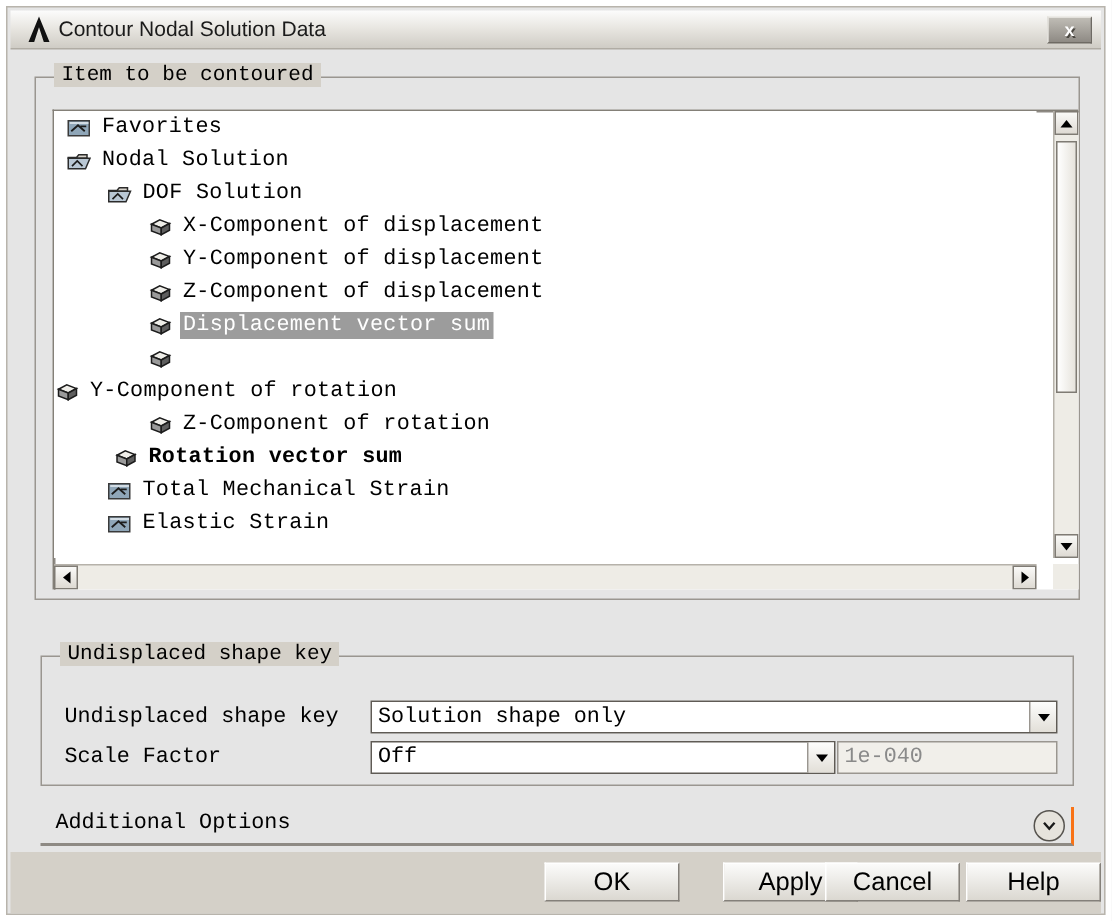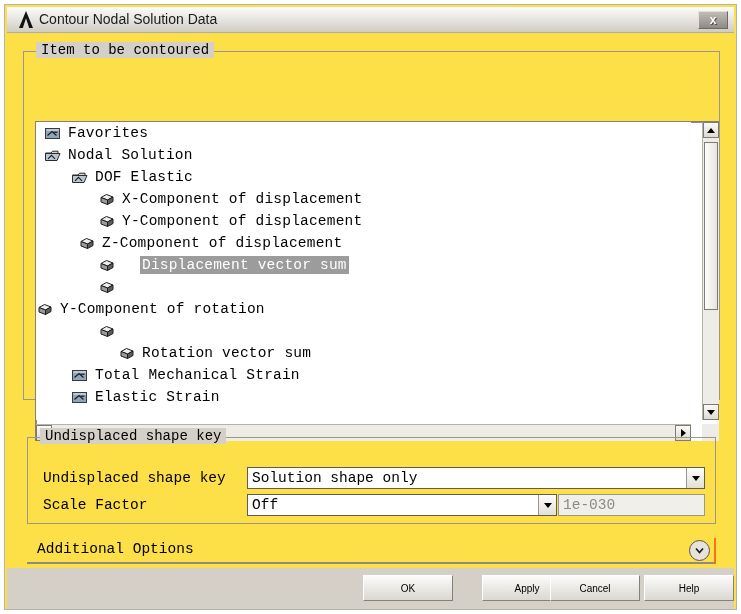--- a/index.html
+++ b/index.html
@@ -6,21 +6,21 @@
     margin: 0; padding: 0;
     width: 741px; height: 614px;
     background: #ffffff;
     font-family: "Liberation Mono", "DejaVu Sans Mono", monospace;
     overflow: hidden;
   }
   #window {
     position: absolute;
     left: 4px; top: 4px;
     width: 733px; height: 606px;
-    background: #fde047;
+    background: #e5e5e5;
     border: 1px solid #b8b4ac;
     box-sizing: border-box;
   }
   
   #titlebar {
     position: absolute;
     left: 2px; top: 2px;
     width: 727px; height: 26px;
     background: linear-gradient(to bottom, #fcfcfc 0%, #e9e7e2 45%, #cfccc5 100%);
     border-bottom: 1px solid #b0aca4;
@@ -80,21 +80,20 @@
   #tree-panel {
     position: absolute;
     left: 30px; top: 68px;
     width: 684px; height: 320px;
     background: #ffffff;
     border: 1px solid #848078;
     border-right: none; border-bottom: none;
     box-shadow: inset 1px 1px 0 #8e8a84;
     box-sizing: border-box;
     overflow: hidden;
-    margin-top: 48px;
   }
   #tree-list {
     position: absolute;
     left: 0; top: 0;
     width: 655px; height: 298px;
     background: #ffffff;
     overflow: hidden;
   }
   .tree-row {
     position: relative;
@@ -215,21 +214,21 @@
     position: absolute;
     top: 570px;
     height: 26px;
     background: linear-gradient(to bottom,#fbfbfa,#dbd8d1);
     border: 1px solid #84807a;
     border-top-color: #ffffff;
     border-left-color: #ffffff;
     box-sizing: border-box;
     display: flex; align-items: center; justify-content: center;
     font-family: "Liberation Sans", sans-serif;
-    font-size: 10px; color: #000;
+    font-size: 17px; color: #000;
     cursor: default;
   }
   #btn-ok     { left: 358px; width: 90px; }
   #btn-apply  { left: 452px; width: 90px; margin-left: 25px; }
   #btn-cancel { left: 545px; width: 90px; }
   #btn-help   { left: 639px; width: 90px; }
   #btn-strip {
     position: absolute; left: 2px; top: 563px;
     width: 727px; height: 41px;
     background: #d4d0c8;
@@ -272,47 +271,47 @@
               <path d="M4 10.8 L7.5 7.3 L11 10.8" stroke="#1c1c1c" stroke-width="1.1" fill="none"></path>
             </svg></span>
           <span class="tree-label">Nodal Solution</span>
         </div>
         <div class="tree-row" style="padding-left: 35px;">
           <span class="ico"><svg viewBox="0 0 18 15" width="18" height="15">
               <path d="M1.5 5 L7 5 L8.5 3.2 L14 3.2 L14 5.5 L1.5 5.5 Z" fill="#d8d4cc" stroke="#2b2b2b" stroke-width="1"></path>
               <path d="M1.5 5.5 L16 5.5 L13 12.5 L1.5 12.5 Z" fill="#b9c7d4" stroke="#2b2b2b" stroke-width="1"></path>
               <path d="M4 10.8 L7.5 7.3 L11 10.8" stroke="#1c1c1c" stroke-width="1.1" fill="none"></path>
             </svg></span>
-          <span class="tree-label">DOF Elastic</span>
+          <span class="tree-label">DOF Solution</span>
         </div>
         <div class="tree-row" style="padding-left: 62px;">
           <span class="ico"><svg viewBox="0 0 18 15" width="18" height="15">
               <path d="M3 5.5 L8.5 2.5 L15 5 L9.5 8 Z" fill="#efeee9" stroke="#1c1c1c" stroke-width="1"></path>
               <path d="M3 5.5 L9.5 8 L9.5 12.5 L3 10 Z" fill="#9a9a9a" stroke="#1c1c1c" stroke-width="1"></path>
               <path d="M9.5 8 L15 5 L15 9.5 L9.5 12.5 Z" fill="#5e5e5e" stroke="#1c1c1c" stroke-width="1"></path>
             </svg></span>
           <span class="tree-label">X-Component of displacement</span>
         </div>
         <div class="tree-row" style="padding-left: 62px;">
           <span class="ico"><svg viewBox="0 0 18 15" width="18" height="15">
               <path d="M3 5.5 L8.5 2.5 L15 5 L9.5 8 Z" fill="#efeee9" stroke="#1c1c1c" stroke-width="1"></path>
               <path d="M3 5.5 L9.5 8 L9.5 12.5 L3 10 Z" fill="#9a9a9a" stroke="#1c1c1c" stroke-width="1"></path>
               <path d="M9.5 8 L15 5 L15 9.5 L9.5 12.5 Z" fill="#5e5e5e" stroke="#1c1c1c" stroke-width="1"></path>
             </svg></span>
           <span class="tree-label">Y-Component of displacement</span>
         </div>
-        <div class="tree-row" style="padding-left: 42px;">
+        <div class="tree-row" style="padding-left: 62px;">
           <span class="ico"><svg viewBox="0 0 18 15" width="18" height="15">
               <path d="M3 5.5 L8.5 2.5 L15 5 L9.5 8 Z" fill="#efeee9" stroke="#1c1c1c" stroke-width="1"></path>
               <path d="M3 5.5 L9.5 8 L9.5 12.5 L3 10 Z" fill="#9a9a9a" stroke="#1c1c1c" stroke-width="1"></path>
               <path d="M9.5 8 L15 5 L15 9.5 L9.5 12.5 Z" fill="#5e5e5e" stroke="#1c1c1c" stroke-width="1"></path>
             </svg></span>
           <span class="tree-label">Z-Component of displacement</span>
         </div>
-        <div class="tree-row selected" style="padding-left: 62px; gap: 20px;">
+        <div class="tree-row selected" style="padding-left: 62px;">
           <span class="ico"><svg viewBox="0 0 18 15" width="18" height="15">
               <path d="M3 5.5 L8.5 2.5 L15 5 L9.5 8 Z" fill="#efeee9" stroke="#1c1c1c" stroke-width="1"></path>
               <path d="M3 5.5 L9.5 8 L9.5 12.5 L3 10 Z" fill="#9a9a9a" stroke="#1c1c1c" stroke-width="1"></path>
               <path d="M9.5 8 L15 5 L15 9.5 L9.5 12.5 Z" fill="#5e5e5e" stroke="#1c1c1c" stroke-width="1"></path>
             </svg></span>
           <span class="tree-label">Displacement vector sum</span>
         </div>
         <div class="tree-row" style="padding-left: 62px;">
           <span class="ico"><svg viewBox="0 0 18 15" width="18" height="15">
               <path d="M3 5.5 L8.5 2.5 L15 5 L9.5 8 Z" fill="#efeee9" stroke="#1c1c1c" stroke-width="1"></path>
@@ -327,22 +326,23 @@
               <path d="M9.5 8 L15 5 L15 9.5 L9.5 12.5 Z" fill="#5e5e5e" stroke="#1c1c1c" stroke-width="1"></path>
             </svg></span>
           <span class="tree-label">Y-Component of rotation</span>
         </div>
         <div class="tree-row" style="padding-left: 62px;">
           <span class="ico"><svg viewBox="0 0 18 15" width="18" height="15">
               <path d="M3 5.5 L8.5 2.5 L15 5 L9.5 8 Z" fill="#efeee9" stroke="#1c1c1c" stroke-width="1"></path>
               <path d="M3 5.5 L9.5 8 L9.5 12.5 L3 10 Z" fill="#9a9a9a" stroke="#1c1c1c" stroke-width="1"></path>
               <path d="M9.5 8 L15 5 L15 9.5 L9.5 12.5 Z" fill="#5e5e5e" stroke="#1c1c1c" stroke-width="1"></path>
             </svg></span>
-        </div>
-        <div class="tree-row" style="padding-left: 82px;">
+          <span class="tree-label">Z-Component of rotation</span>
+        </div>
+        <div class="tree-row" style="padding-left: 39px; font-weight: bold;">
           <span class="ico"><svg viewBox="0 0 18 15" width="18" height="15">
               <path d="M3 5.5 L8.5 2.5 L15 5 L9.5 8 Z" fill="#efeee9" stroke="#1c1c1c" stroke-width="1"></path>
               <path d="M3 5.5 L9.5 8 L9.5 12.5 L3 10 Z" fill="#9a9a9a" stroke="#1c1c1c" stroke-width="1"></path>
               <path d="M9.5 8 L15 5 L15 9.5 L9.5 12.5 Z" fill="#5e5e5e" stroke="#1c1c1c" stroke-width="1"></path>
             </svg></span>
           <span class="tree-label">Rotation vector sum</span>
         </div>
         <div class="tree-row" style="padding-left: 35px;">
           <span class="ico"><svg viewBox="0 0 18 15" width="18" height="15">
               <rect x="1.5" y="2.5" width="14" height="10" fill="#8fa6b8" stroke="#3a3a3a" stroke-width="1"></rect>
@@ -399,21 +399,21 @@
 
   <div class="field-label" style="left:38px; top:492px;">Scale Factor</div>
 
   <div class="combo" style="left:242px; top:489px; width:310px;">
     <div class="combo-text">Off</div>
     <div class="combo-arrow">
       <div class="arr arr-down"></div>
     </div>
   </div>
 
-  <div class="textfield-disabled" style="left:553px; top:489px; width:147px;">1e-030</div>
+  <div class="textfield-disabled" style="left:553px; top:489px; width:147px;">1e-040</div>
 
   <div id="addopts">
     <div id="addopts-label">Additional Options</div>
     <div id="expander">
       <svg width="13" height="13" viewBox="0 0 13 13">
         <path d="M3 4.5 L6.5 8.5 L10 4.5" stroke="#1a1a1a" stroke-width="1.6" fill="none"></path>
       </svg>
     </div>
   </div>
 

